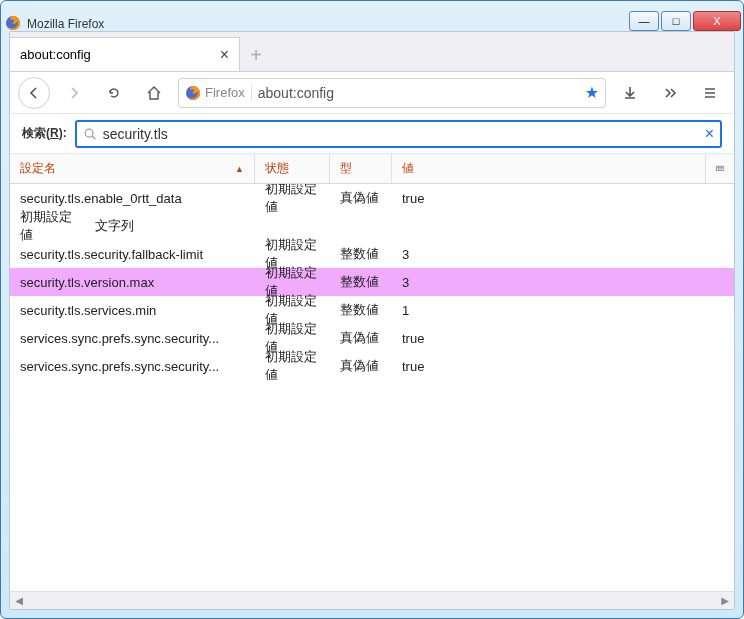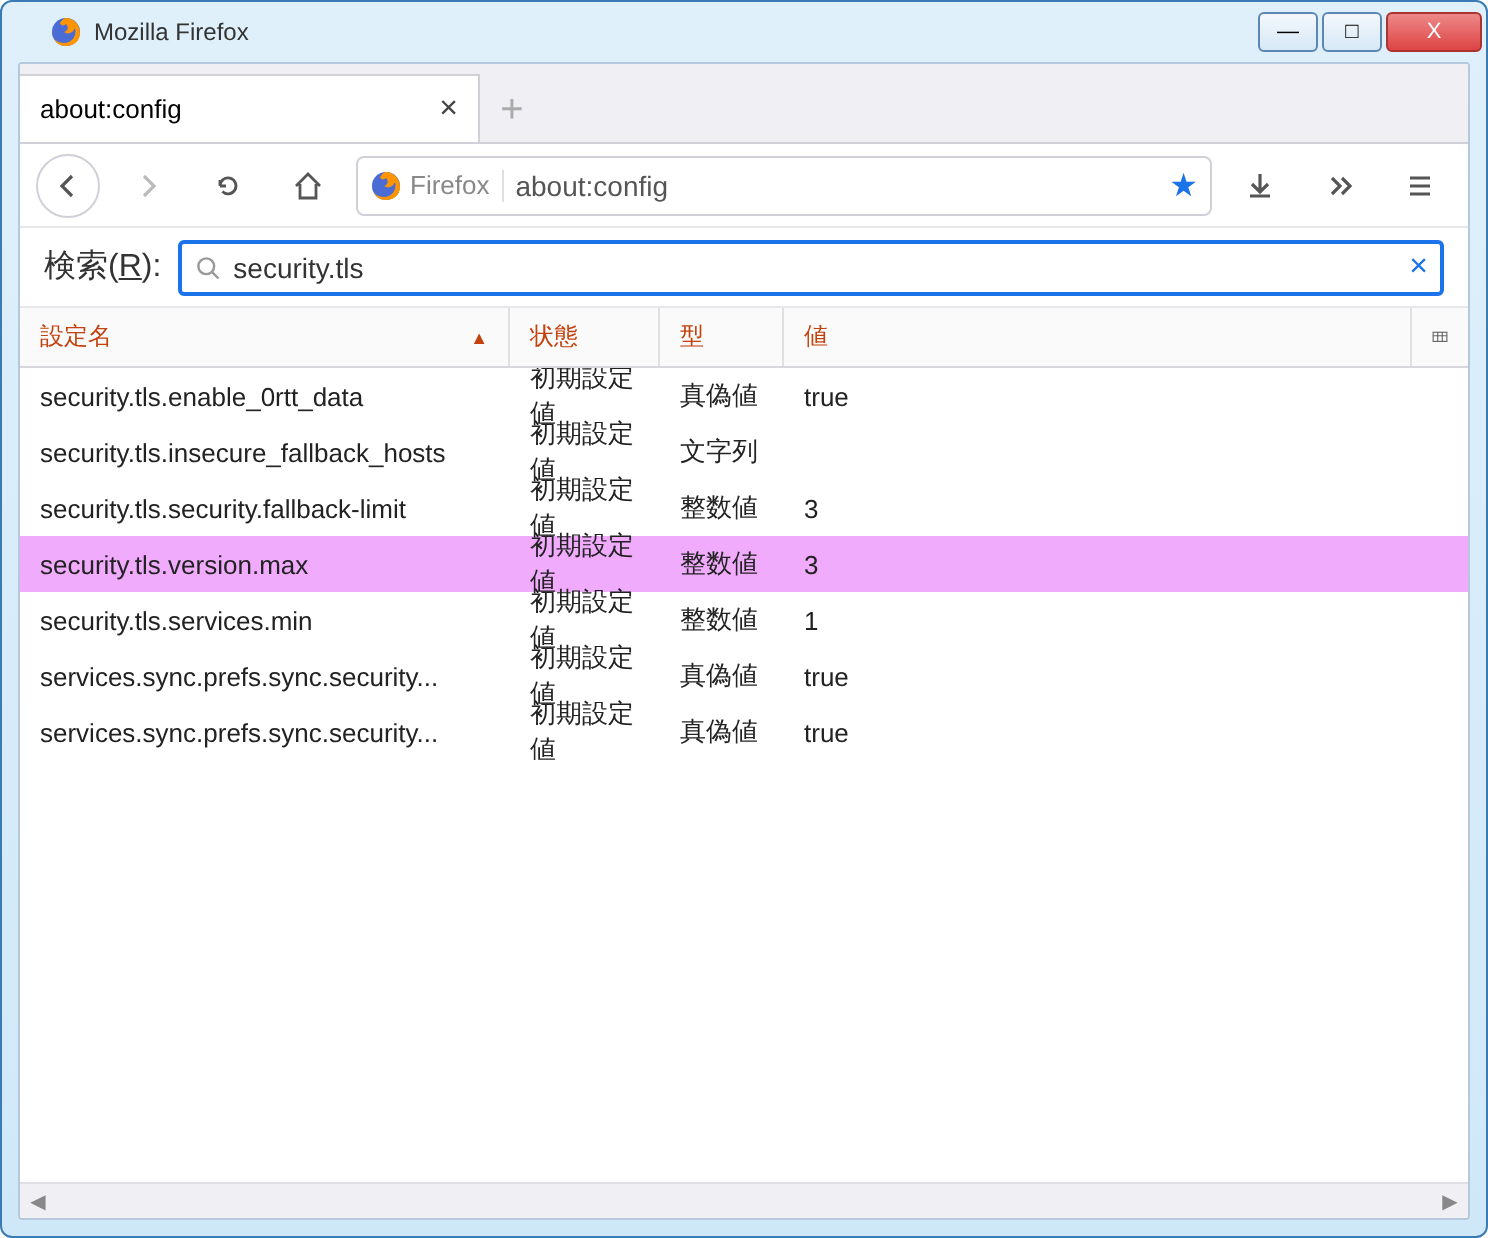--- a/index.html
+++ b/index.html
@@ -15,22 +15,22 @@
   width: 744px; height: 619px;
   border: 1px solid #3a7ab5;
   border-radius: 6px;
   overflow: hidden;
   background: linear-gradient(#dff0fb, #cfe8f8);
   position: relative;
 }
 .titlebar {
   height: 30px;
   display: flex;
-  align-items: center;
-  padding: 0 2px 0 24px;
+  align-items: flex-end;
+  padding: 0 2px 0 4px;
   border-radius: 10px;
 }
 .titlebar .ff-icon {
   width: 16px; height: 16px;
   margin-right: 6px;
 }
 .titlebar-title { font-size: 12px; color: #333; flex: 1; }
 .win-controls { display: flex; gap: 2px; }
 .win-btn {
   width: 30px; height: 20px;
@@ -114,21 +114,21 @@
 .ff-badge svg { width: 16px; height: 16px; }
 .url-text { flex: 1; color: #555; font-size: 14px; }
 .star { color: #1a73e8; font-size: 16px; }
 .search-row {
   height: 40px;
   display: flex; align-items: center;
   padding: 0 12px;
   gap: 8px;
   border-bottom: 1px solid #e8e8ec;
 }
-.search-label { font-size: 16px; color: #333; }
+.search-label { font-size: 12px; color: #333; font-weight: bold; }
 .search-label u { text-decoration: underline; }
 .search-box {
   flex: 1;
   height: 28px;
   border: 2px solid #1a73e8;
   border-radius: 3px;
   display: flex; align-items: center;
   padding: 0 6px;
 }
 .search-box svg { width: 14px; height: 14px; color: #888; }
@@ -293,21 +293,20 @@
     </div>
 
     <div class="rows" id="rows">
         <div class="row">
           <div class="cell c-name">security.tls.enable_0rtt_data</div>
           <div class="cell c-status">初期設定値</div>
           <div class="cell c-type">真偽値</div>
           <div class="cell c-value">true</div>
         </div>
         <div class="row">
-          <div class="cell c-name">security.tls.insecure_fallback_hosts</div>
           <div class="cell c-status">初期設定値</div>
           <div class="cell c-type">文字列</div>
           <div class="cell c-value"></div>
         </div>
         <div class="row">
           <div class="cell c-name">security.tls.security.fallback-limit</div>
           <div class="cell c-status">初期設定値</div>
           <div class="cell c-type">整数値</div>
           <div class="cell c-value">3</div>
         </div>

